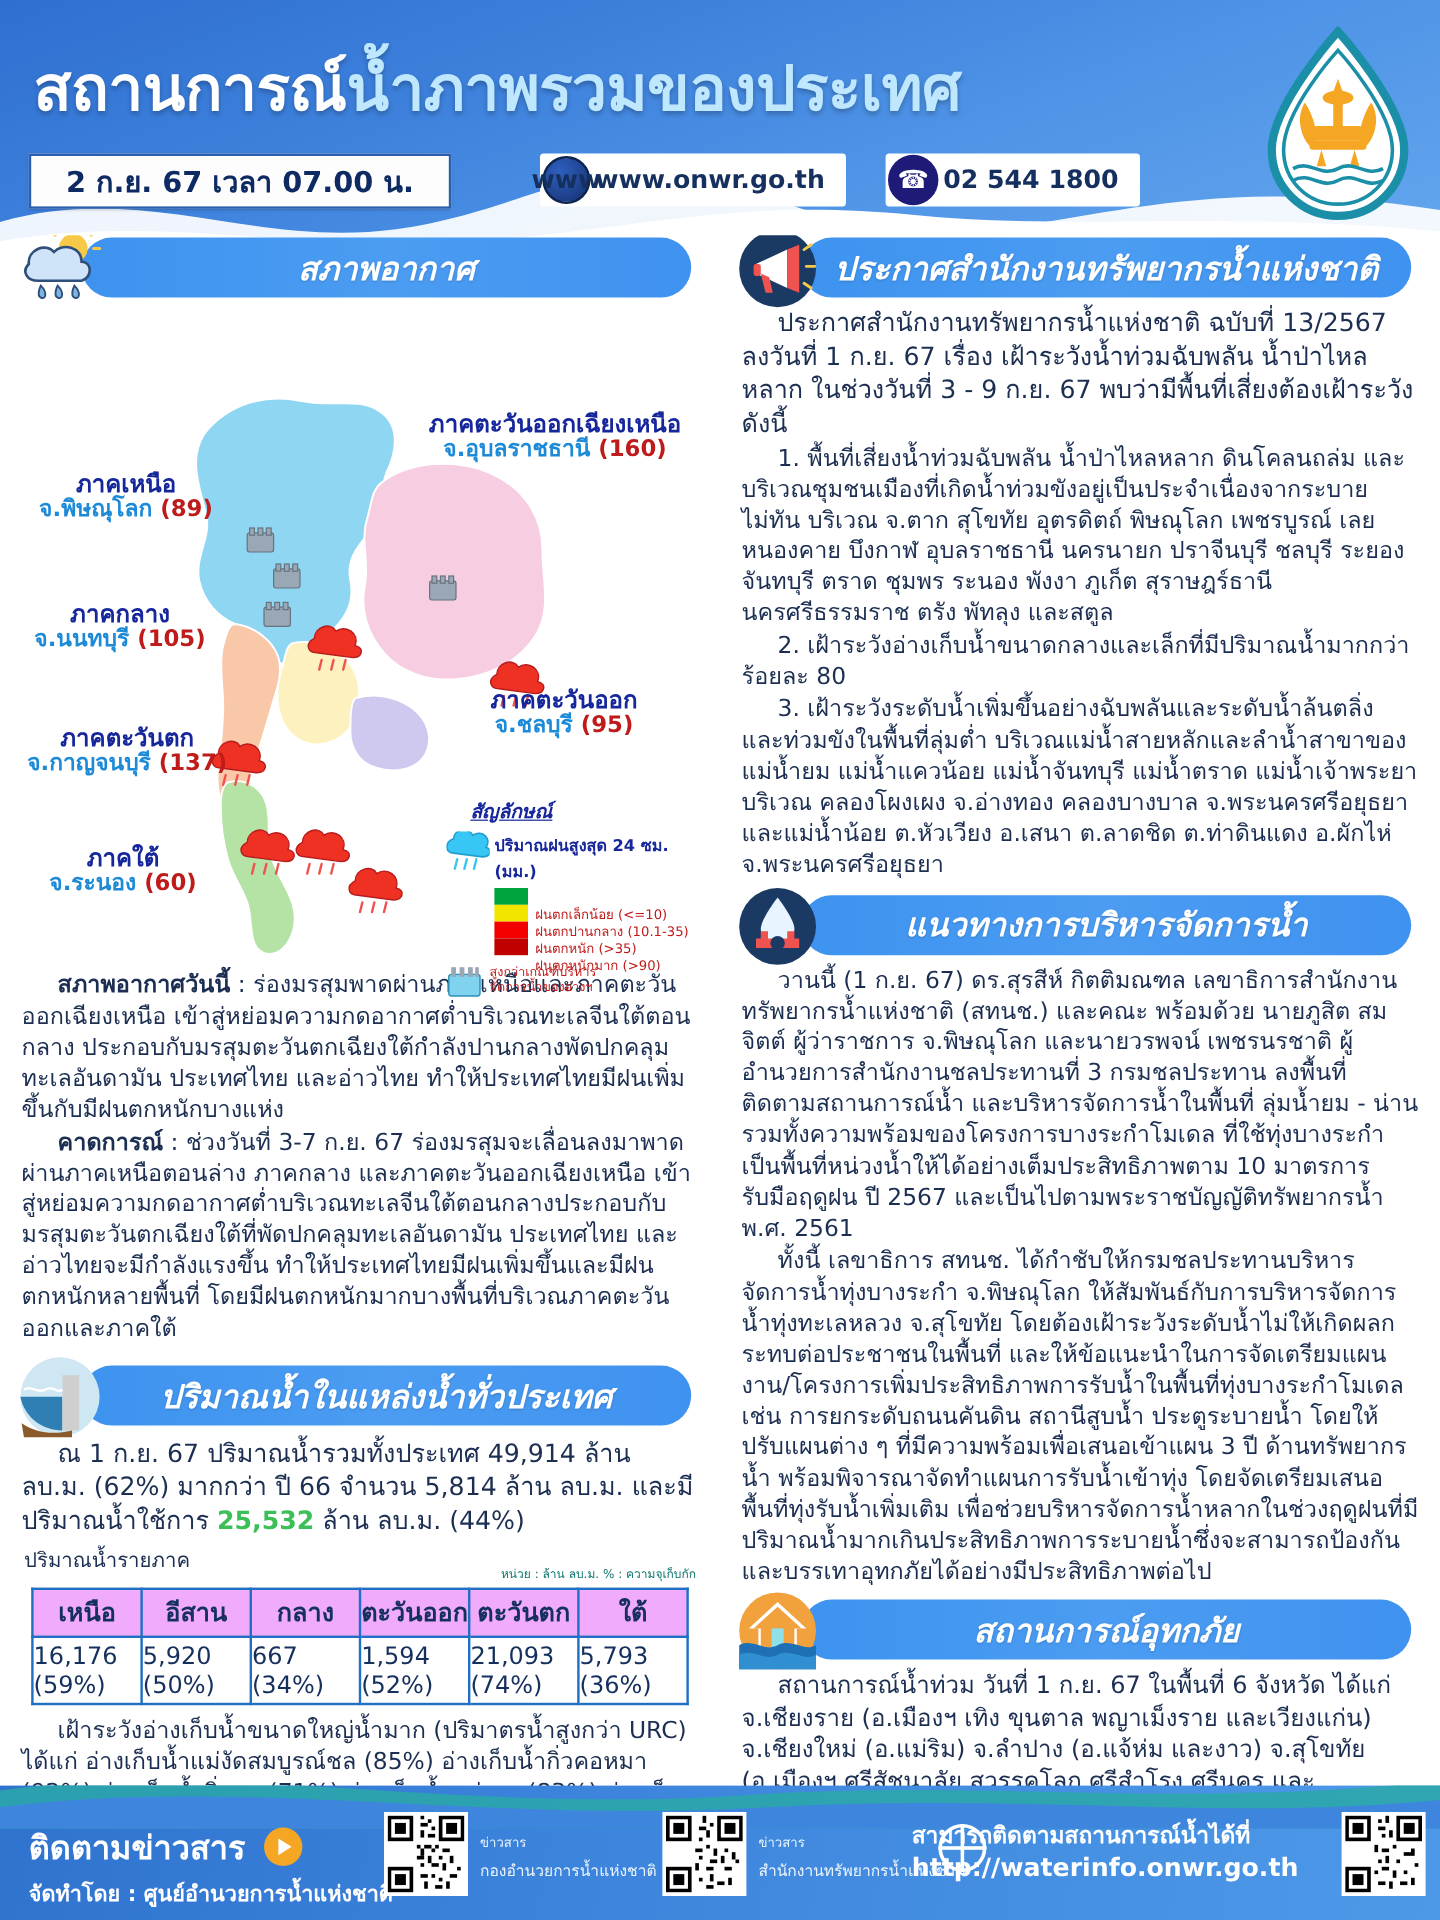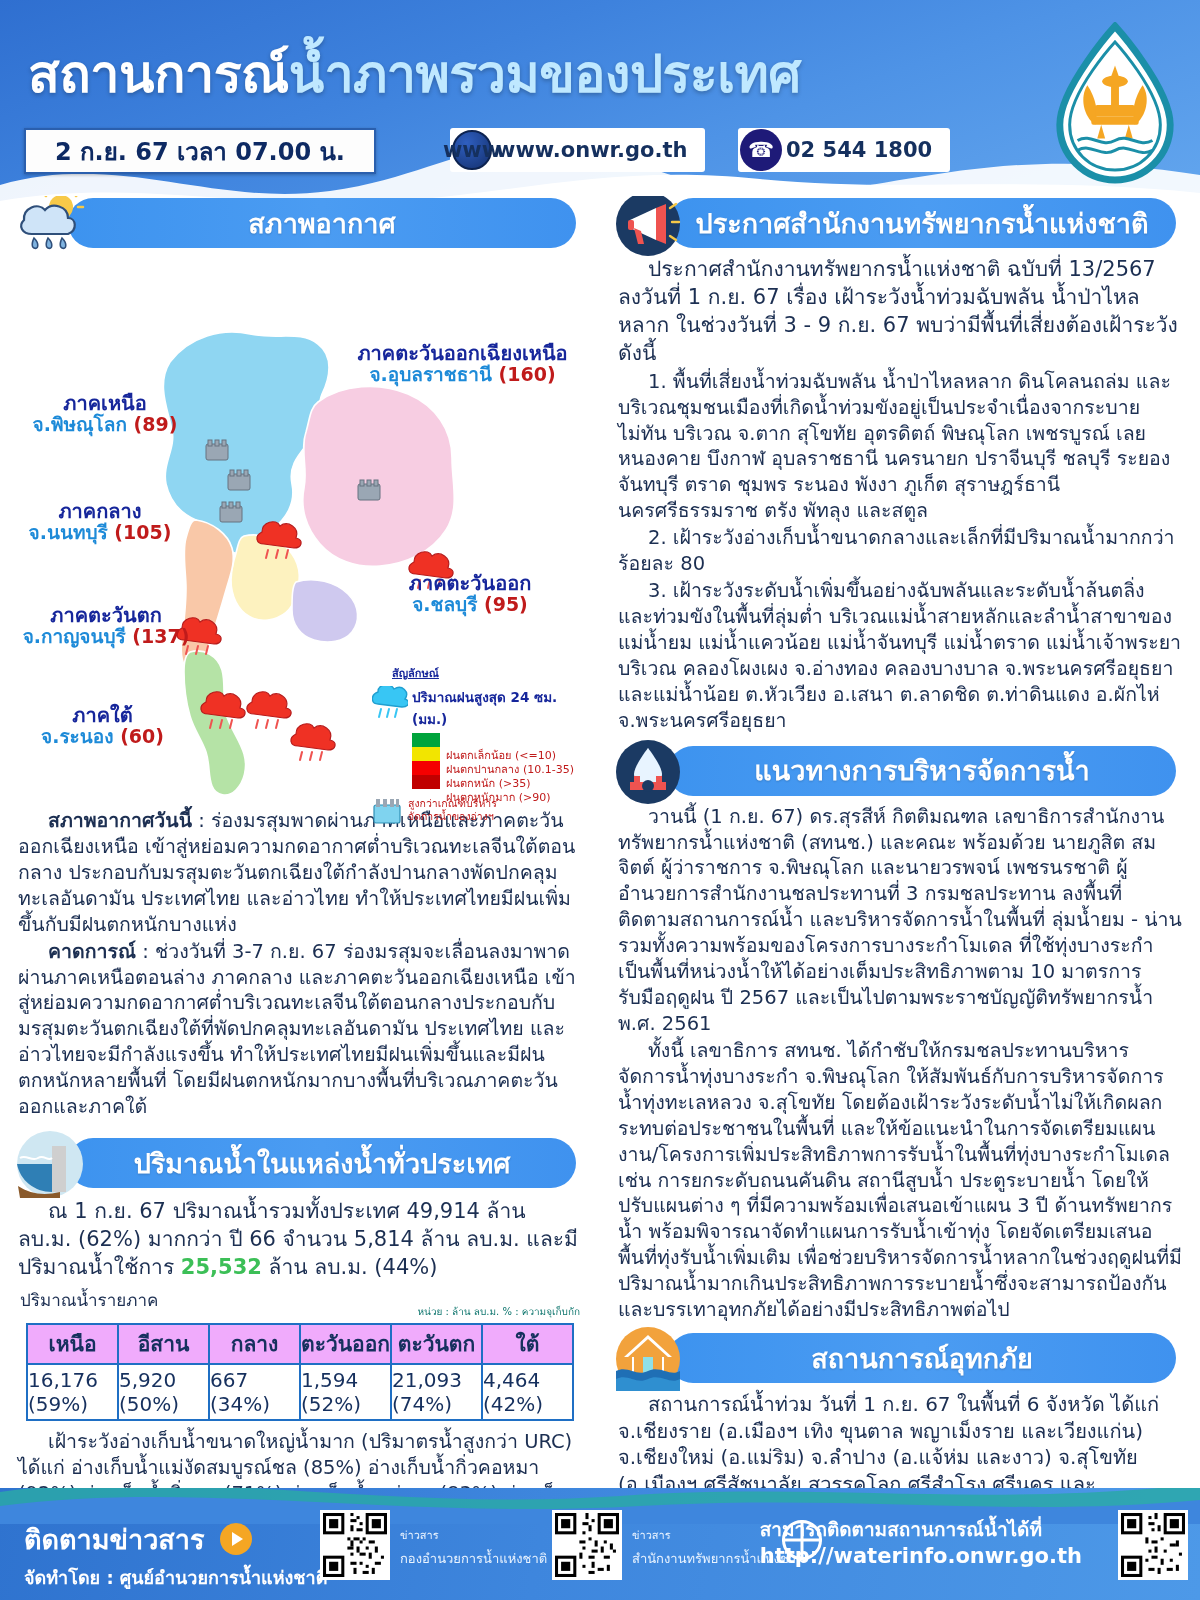--- a/index.html
+++ b/index.html
@@ -97,20 +97,21 @@
   .bg-swoosh {
     position: absolute; top: 190px; left: 0;
     width: 1200px; height: 180px; z-index: -1;
   }
 
   
   .sec {
     position: relative;
     height: 56px;
     margin: 0 14px 0 14px;
+    font-style: italic;
   }
   .sec .pill {
     position: absolute; left: 54px; right: 10px; top: 2px; height: 50px;
     background: linear-gradient(90deg, #3d93ef 0%, #4b9cf2 50%, #3f92ef 100%);
     border-radius: 26px;
     display: flex; align-items: center; justify-content: center;
   }
   .sec .pill span {
     color: #ffffff; font-size: 27px; font-weight: bold;
     text-shadow: 0 1px 2px rgba(0,0,0,0.18);
@@ -147,22 +148,22 @@
   .mlabel .r {
     display: block; font-size: 20px; font-weight: bold; color: #16269b;
   }
   .mlabel .p {
     display: block; font-size: 19px; font-weight: bold; color: #1d8ad8;
   }
   .mlabel .p i { font-style: normal; color: #c01b1b; }
 
   .legend { position: absolute; left: 372px; top: 412px; width: 225px; }
   .legend-title {
-    font-size: 11px; color: #16269b; font-weight: bold;
-    text-decoration: underline; margin-bottom: 4px; margin-left: 20px;
+    font-size: 16px; color: #16269b; font-weight: bold;
+    text-decoration: underline; margin-bottom: 4px; margin-left: 20px; font-style: italic;
   }
   .legend-row1 { display: flex; align-items: flex-start; }
   .legend-head {
     font-size: 13.5px; font-weight: bold; color: #16269b; margin-bottom: 3px;
   }
   .legend-items { }
   .legend-item { display: flex; align-items: center; height: 14px; }
   .legend-sw { width: 28px; height: 14px; margin-right: 6px; flex: 0 0 auto; }
   .legend-item span { font-size: 11px; color: #c01b1b; white-space: nowrap; margin-top: 30px; }
   .legend-row2 { display: flex; align-items: flex-start; margin-top: 8px; }
@@ -527,21 +528,21 @@
           <th>ใต้</th>
         </tr>
       </thead>
       <tbody>
         <tr>
           <td><span>16,176</span><span class="pc">(59%)</span></td>
           <td><span>5,920</span><span class="pc">(50%)</span></td>
           <td><span>667</span><span class="pc">(34%)</span></td>
           <td><span>1,594</span><span class="pc">(52%)</span></td>
           <td><span>21,093</span><span class="pc">(74%)</span></td>
-          <td><span>4,464</span><span class="pc">(42%)</span></td>
+          <td><span>5,793</span><span class="pc">(36%)</span></td>
         </tr>
       </tbody>
     </table>
 
     <div class="body-txt" style="margin-top:8px;">
       <p>เฝ้าระวังอ่างเก็บน้ำขนาดใหญ่น้ำมาก (ปริมาตรน้ำสูงกว่า URC) ได้แก่ อ่างเก็บน้ำแม่งัดสมบูรณ์ชล (85%) อ่างเก็บน้ำกิ่วคอหมา (92%) อ่างเก็บน้ำกิ่วลม (71%) อ่างเก็บน้ำแม่จาง (83%) อ่างเก็บน้ำห้วยหลวง (83%) และอ่างเก็บน้ำฤบดินทรจินดา (59%)</p>
     </div>
   </div>
 
   <div class="col-right">

